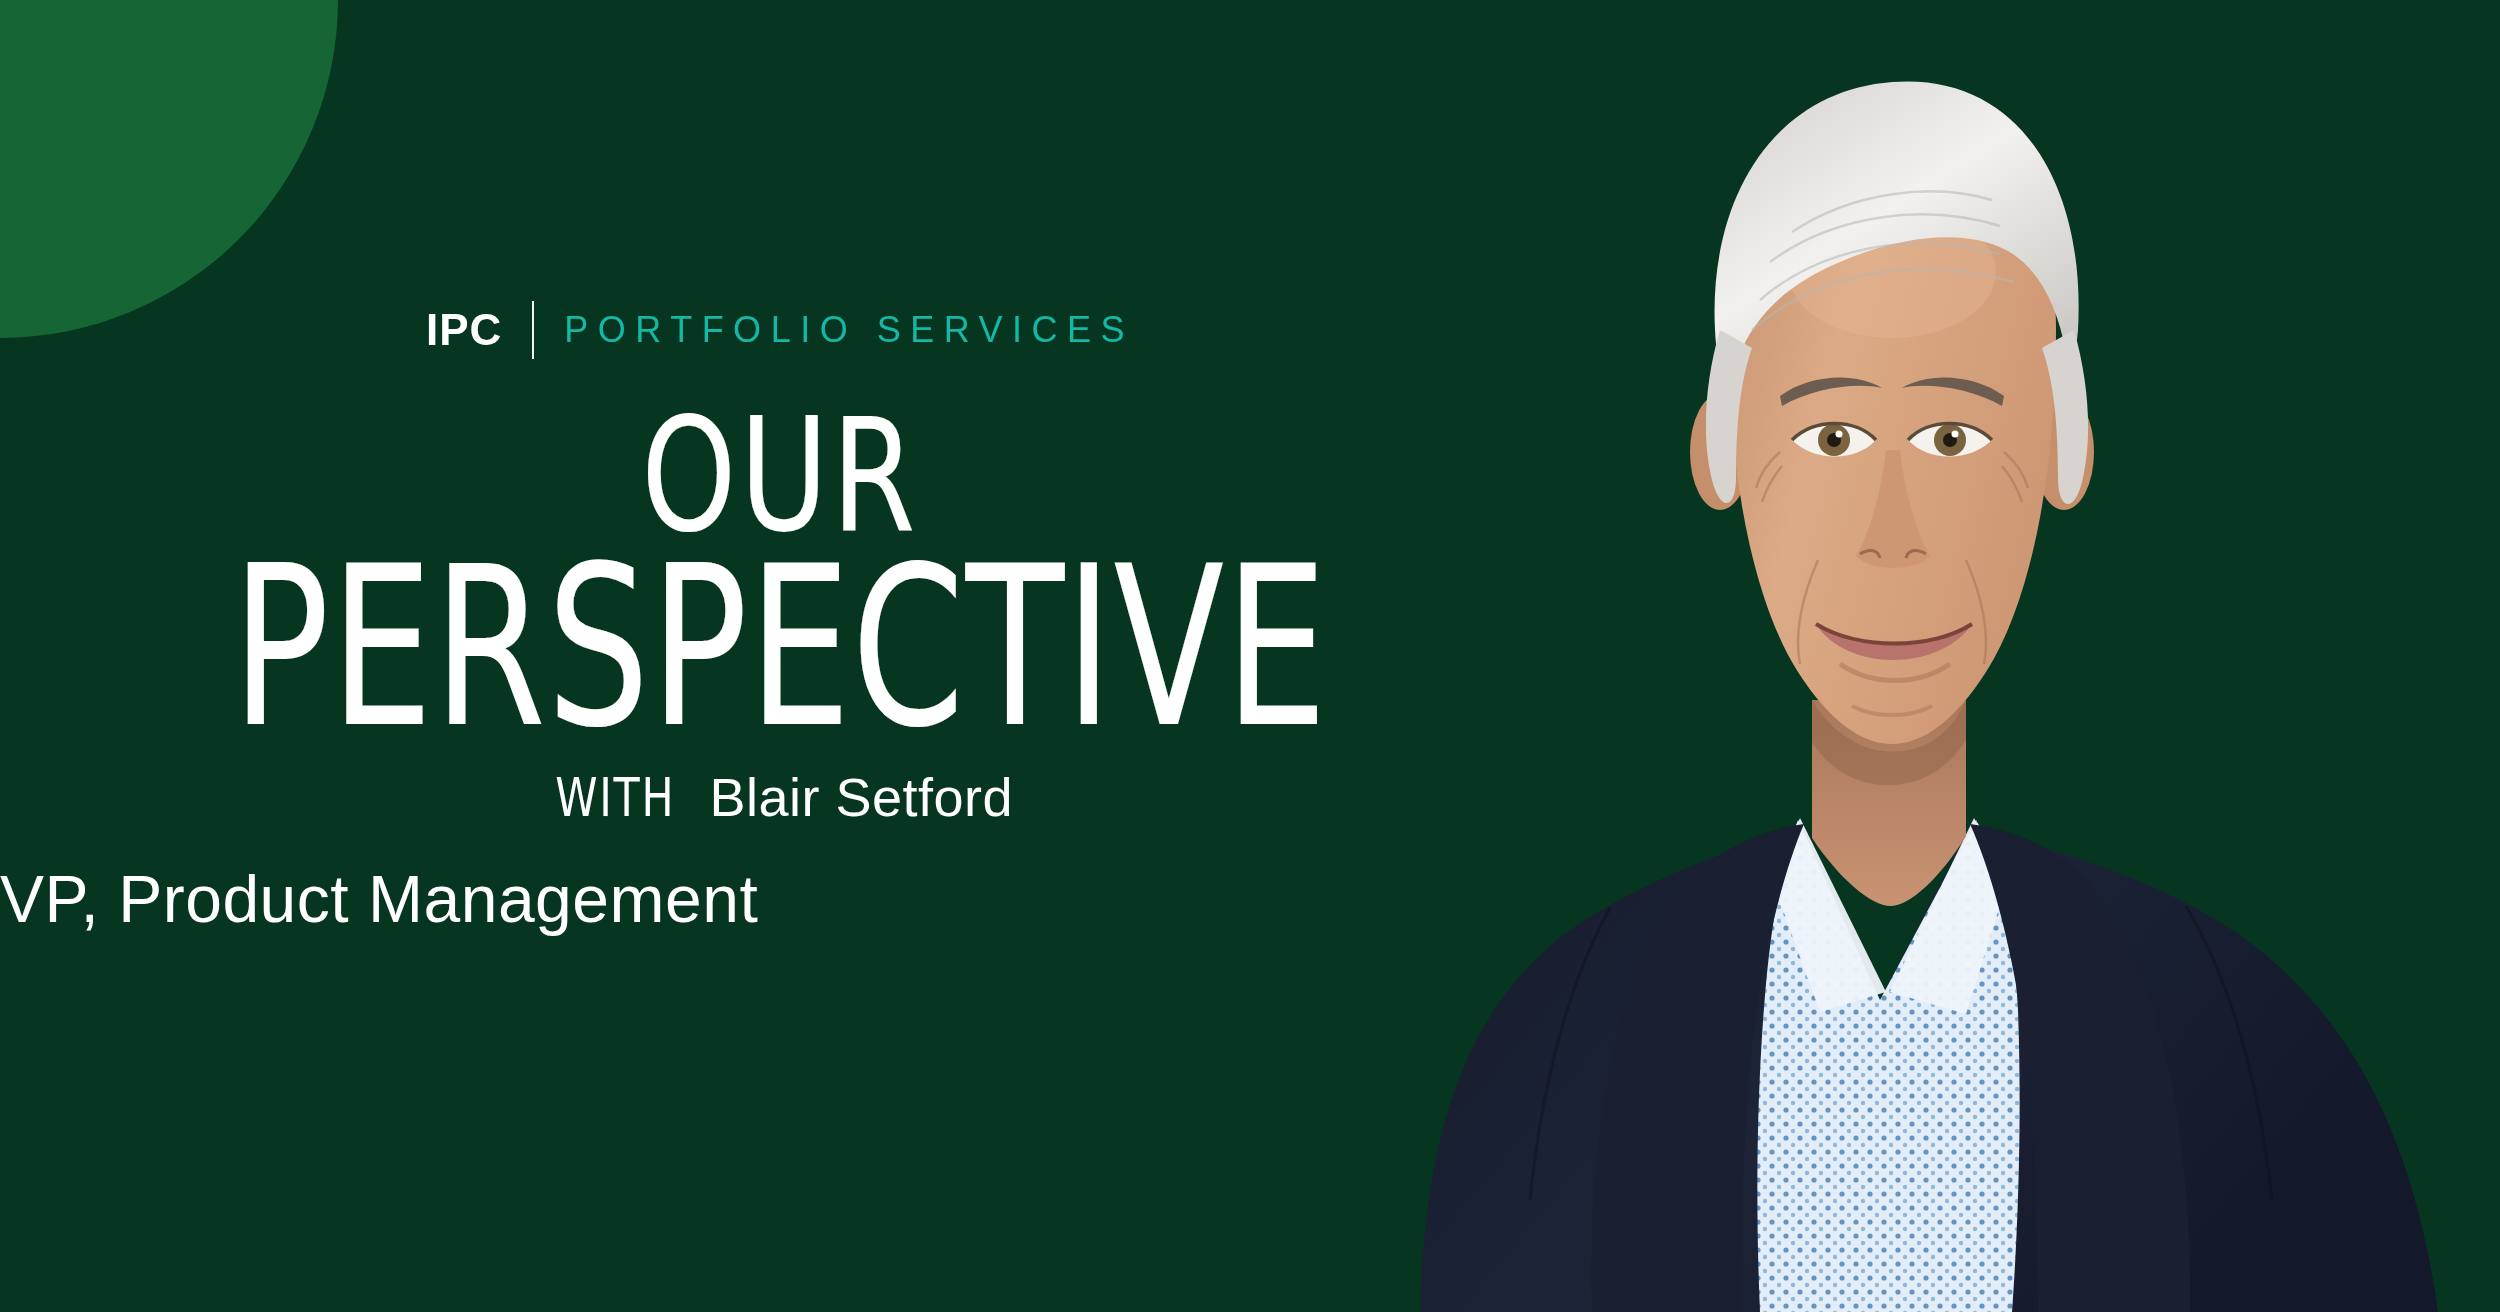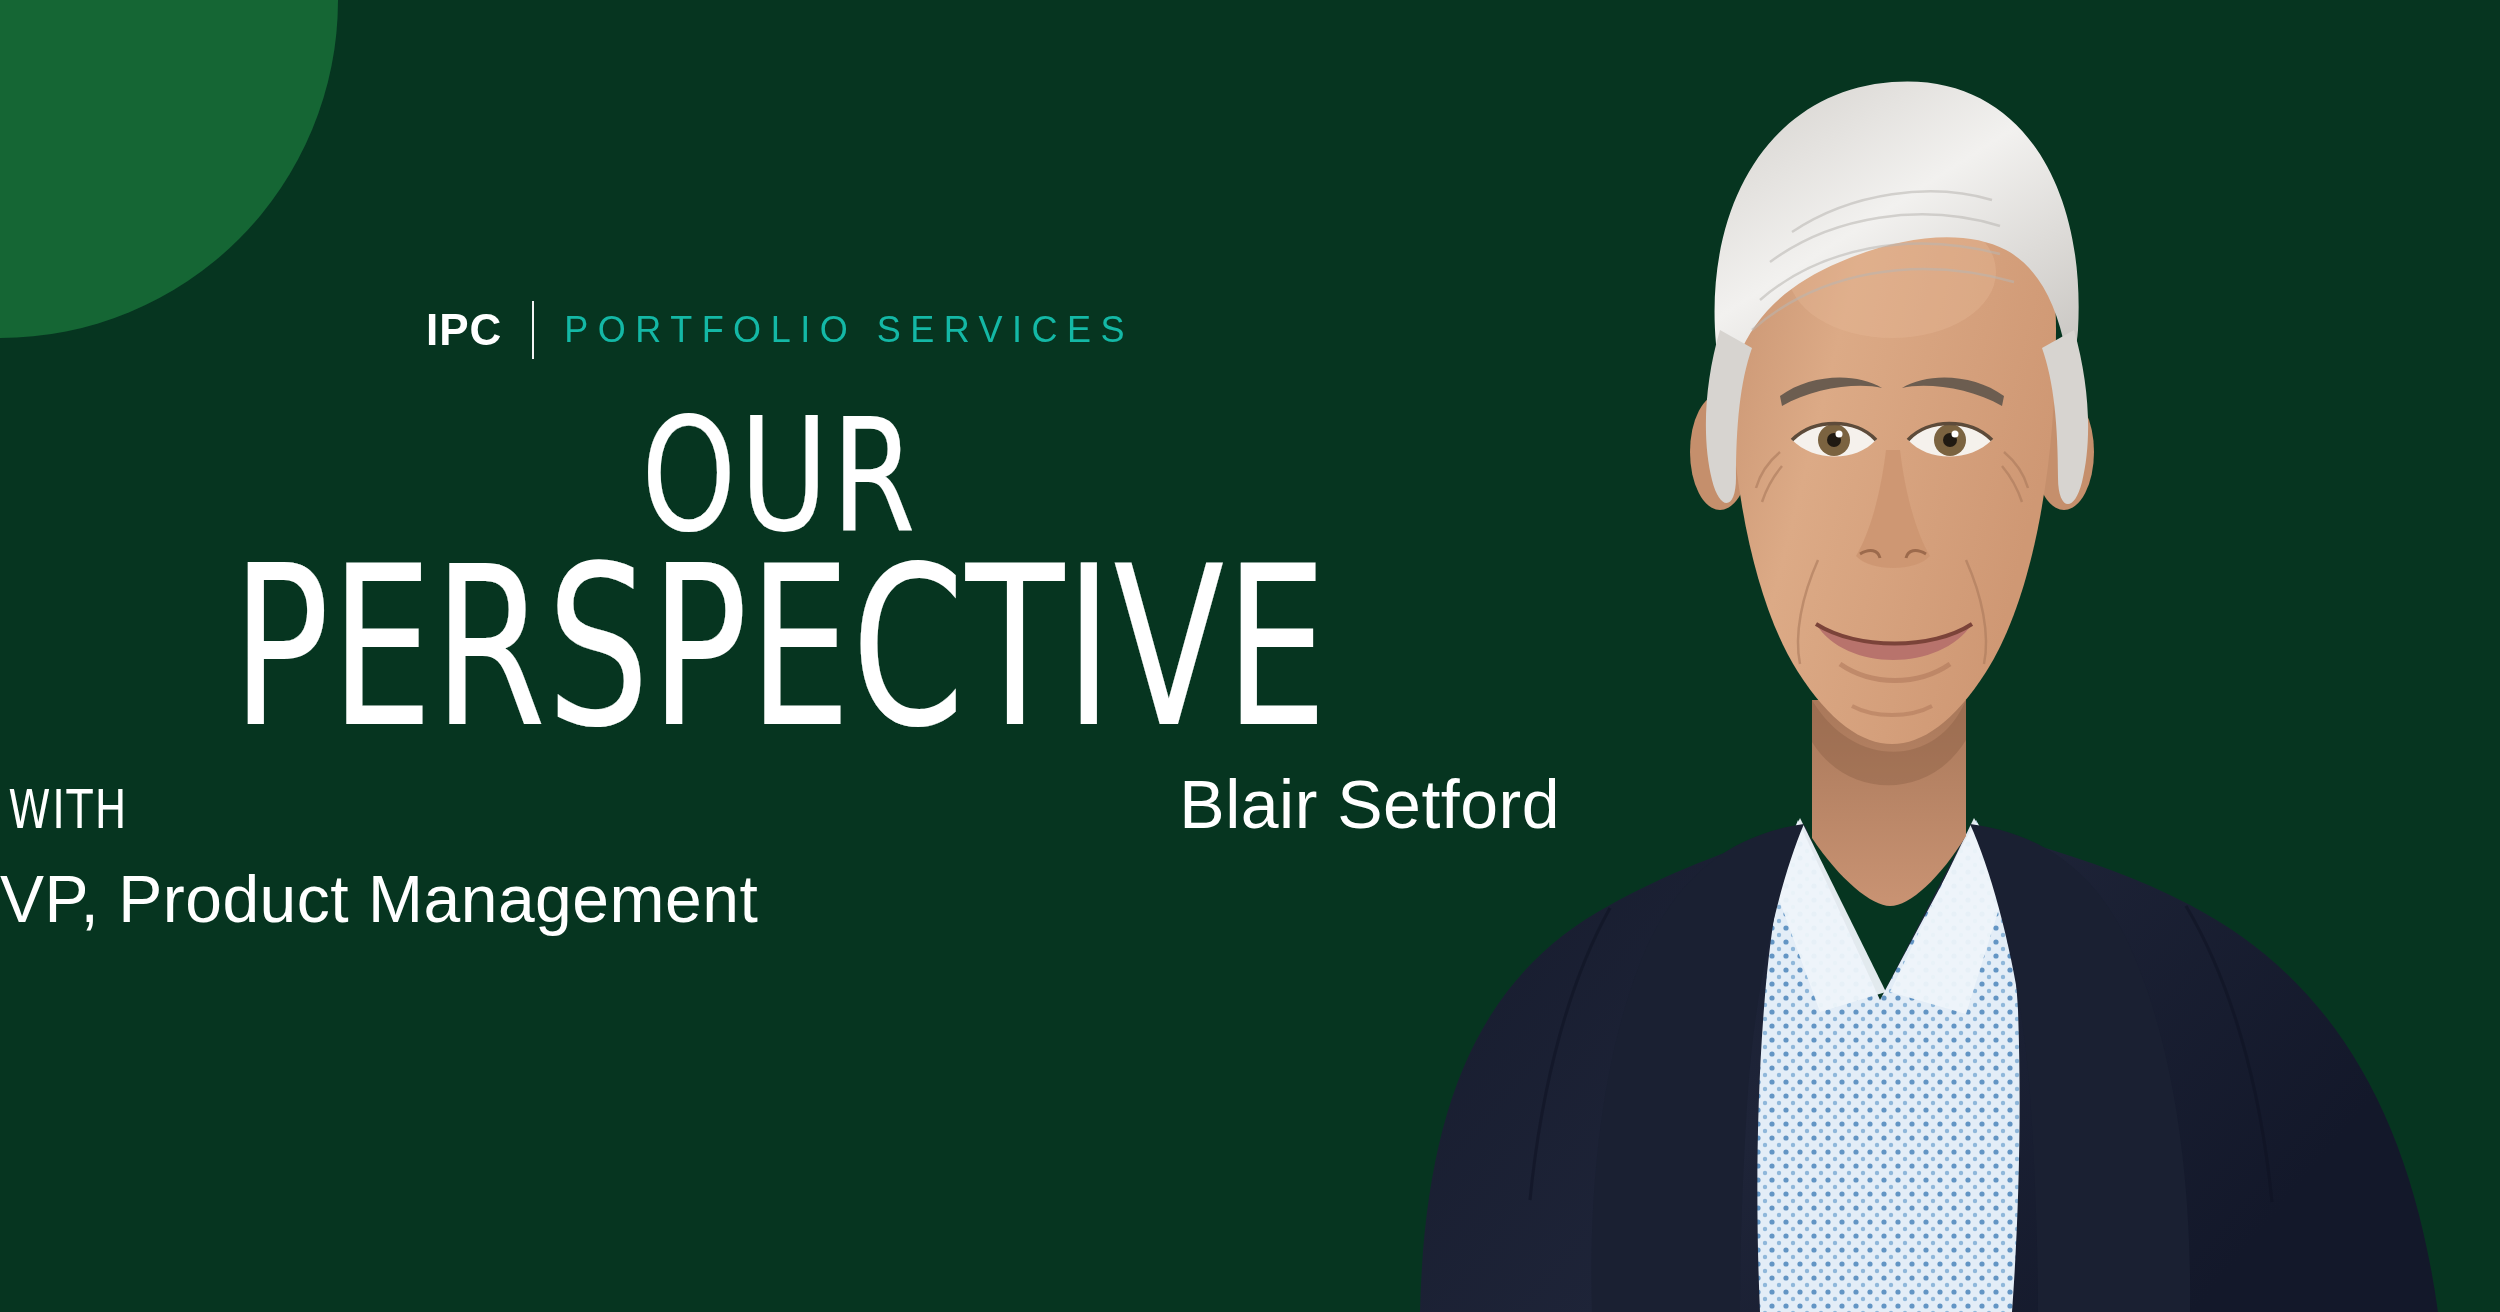--- a/index.html
+++ b/index.html
@@ -109,37 +109,37 @@
   }
 
   
   #presenter-line {
     position: absolute;
     left: 0;
     top: 770px;
     width: 1560px;
     display: flex;
     align-items: baseline;
-    justify-content: space-between;
+    justify-content: center;
   }
   #presenter-with {
     color: #ffffff;
     font-family: "DejaVu Sans Condensed", "Liberation Sans Narrow", "Liberation Sans", sans-serif;
     font-weight: 300;
     font-size: 54px;
     letter-spacing: 2px;
     transform: scaleX(0.88);
     margin-right: 26px;
     line-height: 1;
   }
   #presenter-name {
     color: #ffffff;
     font-family: "Liberation Sans", sans-serif;
     font-weight: 300;
-    font-size: 68px;
+    font-size: 54px;
     letter-spacing: 0.5px;
     line-height: 1;
   }
 
   
   #presenter-title {
     position: absolute;
     left: 0;
     top: 866px;
     width: 1560px;

